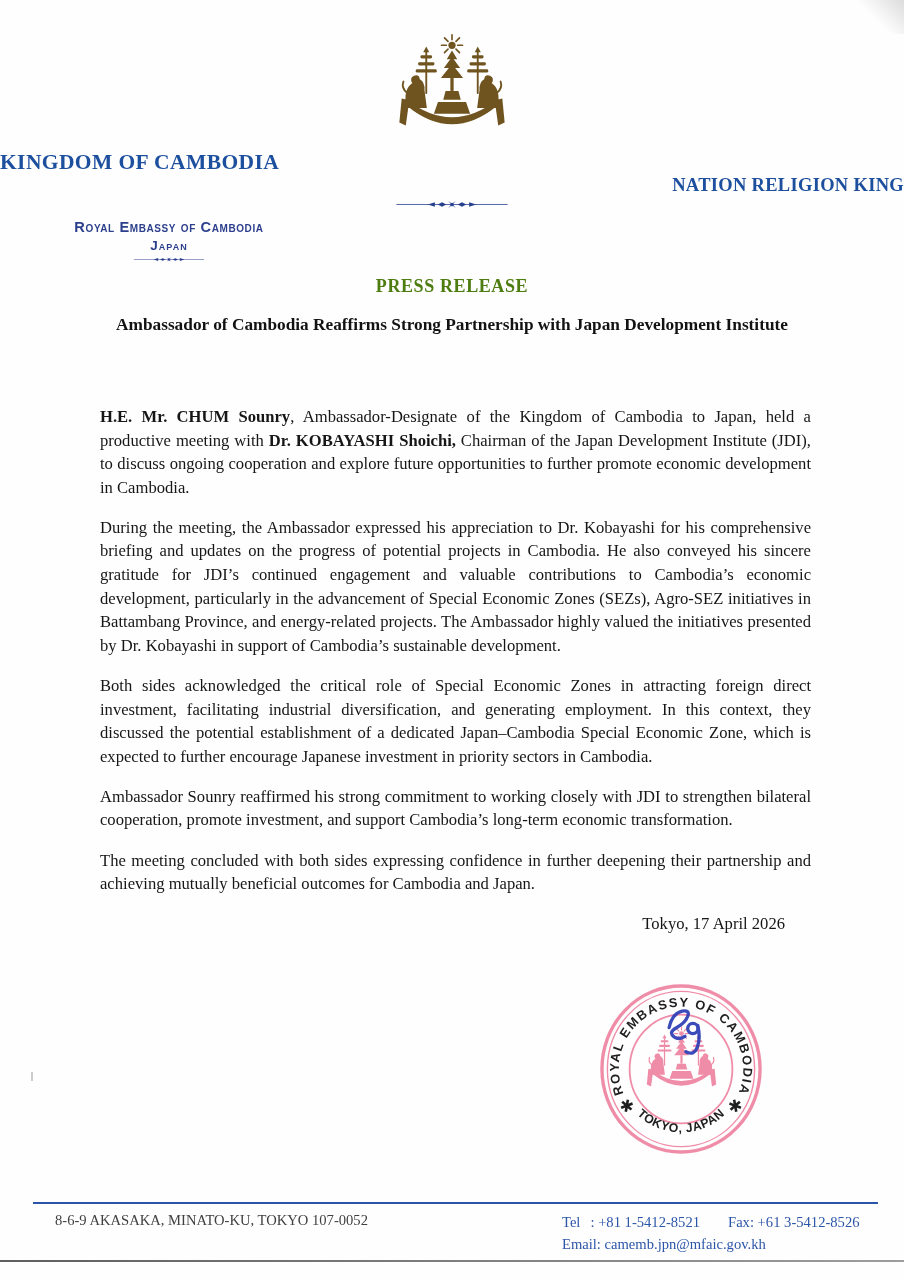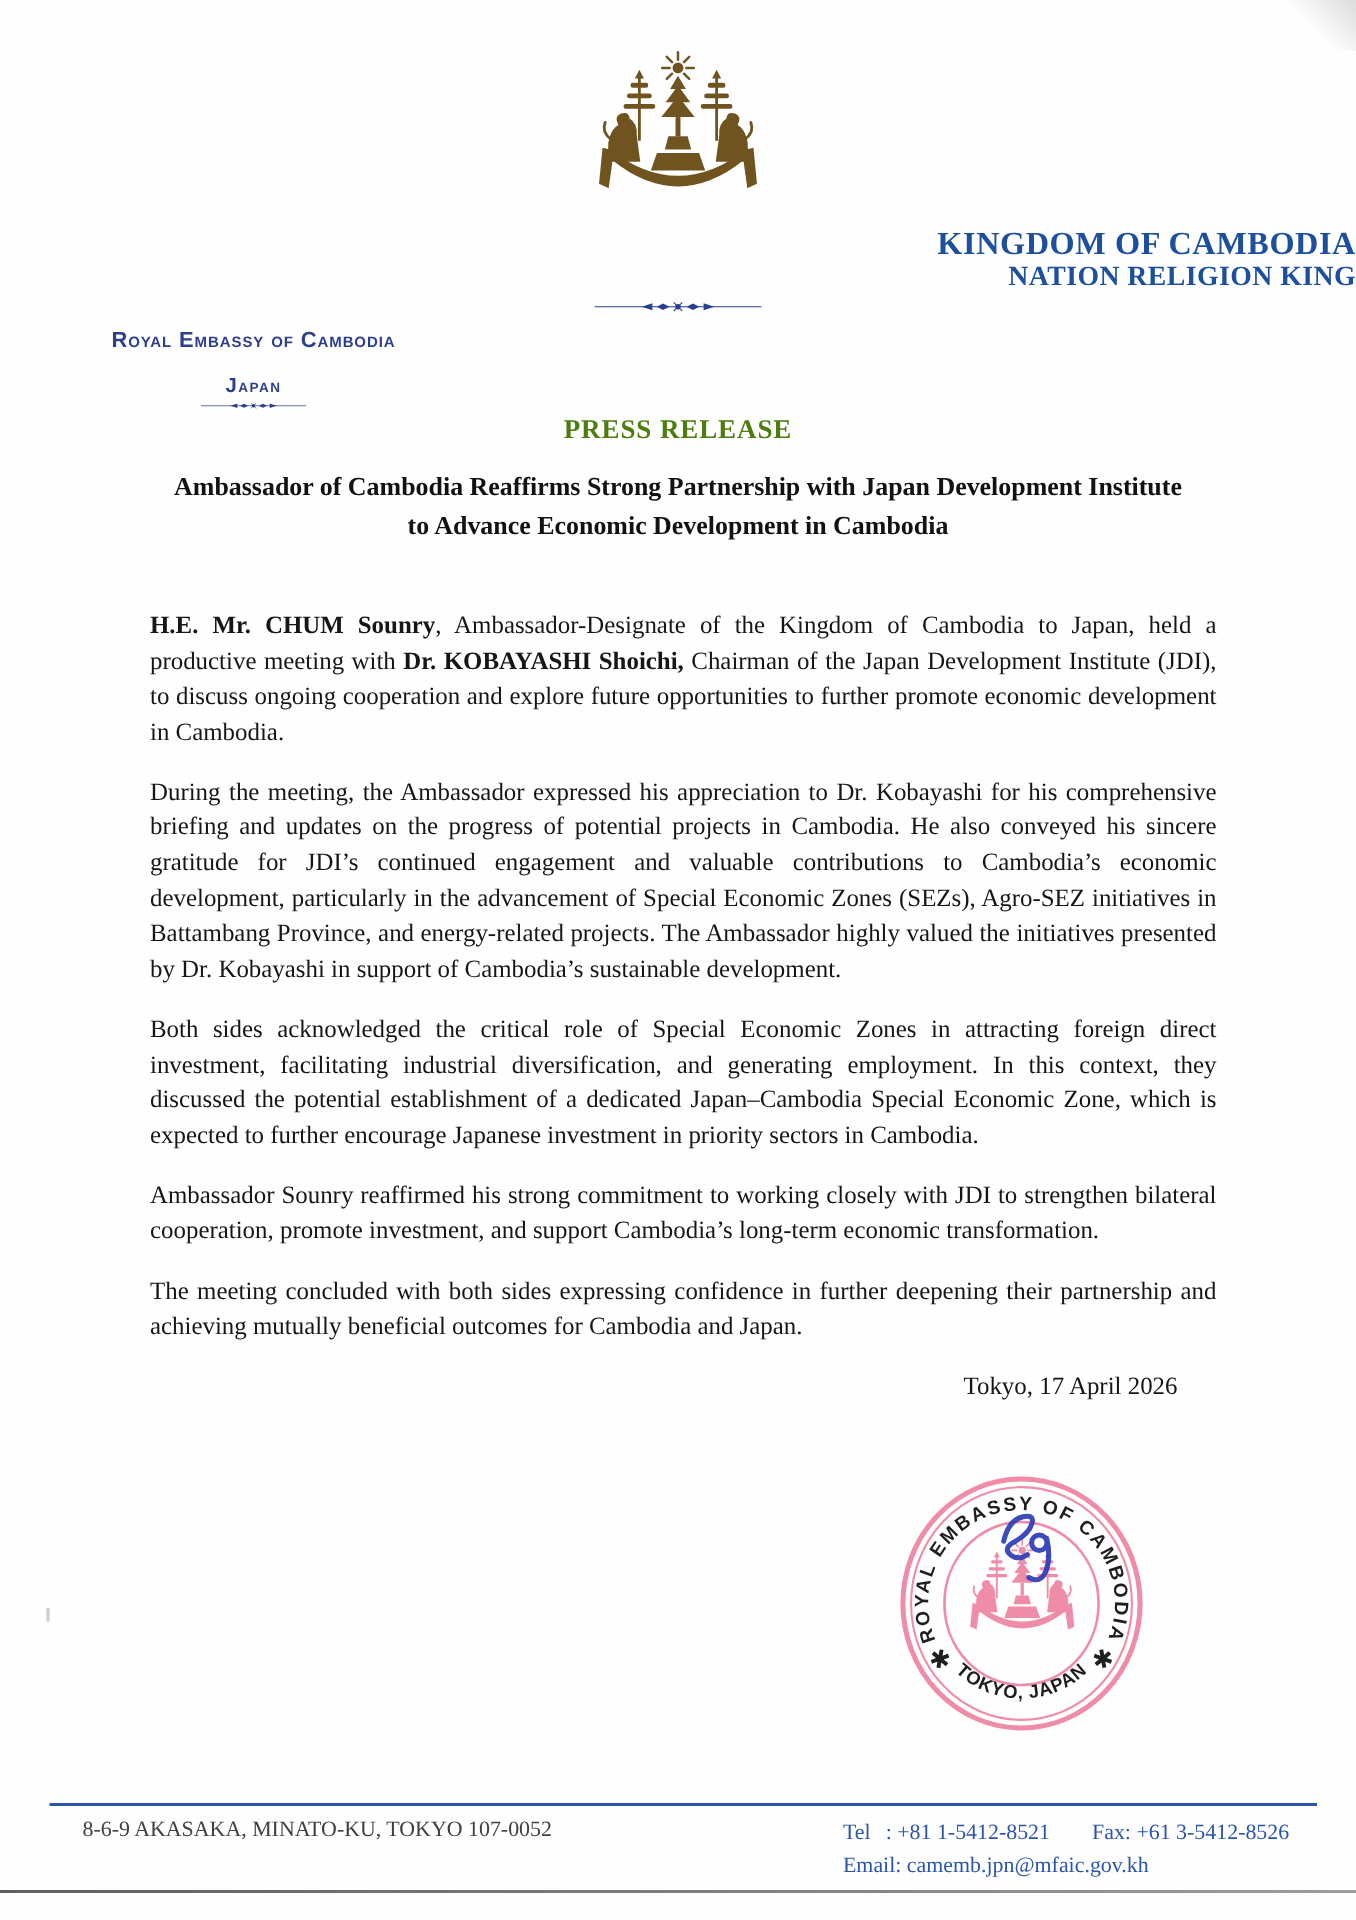--- a/index.html
+++ b/index.html
@@ -1,29 +1,29 @@
 <!DOCTYPE html>
 <html><head>
 <meta charset="utf-8">
 <style>
   html,body{margin:0;padding:0;background:#f4f4f4;}
   .page{position:relative;width:904px;height:1280px;margin:0 auto;background:#fefefe;
         font-family:"Liberation Serif",serif;overflow:hidden;}
 
   
   .arms-gold{position:absolute;left:50%;margin-left:-61px;top:33px;width:122px;height:117px;color:#6f5420;}
-  .kingdom{position:absolute;top:150px;left:0;width:100%;text-align:right;
+  .kingdom{position:absolute;top:150px;left:0;width:100%;text-align:left;
            font-weight:bold;font-size:21.5px;letter-spacing:.4px;color:#1d4f9f;}
   .motto{position:absolute;top:175px;left:0;width:100%;text-align:right;
          font-weight:bold;font-size:18.5px;letter-spacing:.3px;color:#1d4f9f;}
   .div-main{position:absolute;top:200px;left:50%;margin-left:-57px;width:114px;height:9px;color:#27418f;}
   .embassy{position:absolute;left:48px;top:219px;width:242px;text-align:center;
            color:#2c3f8c;font-family:"Liberation Sans",sans-serif;font-weight:bold;}
   .emb1{font-size:14.6px;font-variant:small-caps;letter-spacing:.6px;}
-  .emb2{font-size:13.5px;font-variant:small-caps;letter-spacing:1px;margin-top:14px;}
+  .emb2{font-size:13.5px;font-variant:small-caps;letter-spacing:1px;margin-top:3px;}
   .div-small{display:block;width:72px;height:7px;margin:3px auto 0;color:#2c3f8c;}
 
   
   .doctype{position:absolute;top:276px;left:0;width:100%;text-align:center;
            font-weight:bold;font-size:18px;letter-spacing:.6px;color:#4d7c0f;}
   .title{position:absolute;top:312px;left:60px;right:60px;margin:0;text-align:center;
          font-size:17.3px;font-weight:bold;line-height:26px;color:#121212;}
   .title .tl{display:block;}
 
   
@@ -127,21 +127,20 @@
       <svg class="div-small" viewBox="0 0 160 12">
           <use href="#ornament"></use>
         </svg>
     </div>
   </header>
 
   <main>
     <div class="doctype">PRESS RELEASE</div>
     <h1 class="title">
       <span class="tl">Ambassador of Cambodia Reaffirms Strong Partnership with Japan Development Institute</span>
-      <span class="tl">to Advance Economic Development in Cambodia</span>
     </h1>
 
     <div class="textcol">
       <p class="para"><b>H.E. Mr. CHUM Sounry</b><span>, Ambassador-Designate of the Kingdom of Cambodia to Japan, held a productive meeting with </span><b>Dr. KOBAYASHI Shoichi,</b><span> Chairman of the Japan Development Institute (JDI), to discuss ongoing cooperation and explore future opportunities to further promote economic development in Cambodia.</span></p>
       <p class="para">During the meeting, the Ambassador expressed his appreciation to Dr. Kobayashi for his comprehensive briefing and updates on the progress of potential projects in Cambodia. He also conveyed his sincere gratitude for JDI’s continued engagement and valuable contributions to Cambodia’s economic development, particularly in the advancement of Special Economic Zones (SEZs), Agro-SEZ initiatives in Battambang Province, and energy-related projects. The Ambassador highly valued the initiatives presented by Dr. Kobayashi in support of Cambodia’s sustainable development.</p>
       <p class="para">Both sides acknowledged the critical role of Special Economic Zones in attracting foreign direct investment, facilitating industrial diversification, and generating employment. In this context, they discussed the potential establishment of a dedicated Japan–Cambodia Special Economic Zone, which is expected to further encourage Japanese investment in priority sectors in Cambodia.</p>
       <p class="para">Ambassador Sounry reaffirmed his strong commitment to working closely with JDI to strengthen bilateral cooperation, promote investment, and support Cambodia’s long-term economic transformation.</p>
       <p class="para">The meeting concluded with both sides expressing confidence in further deepening their partnership and achieving mutually beneficial outcomes for Cambodia and Japan.</p>
       <p class="closing">Tokyo, 17 April 2026</p>
     </div>

